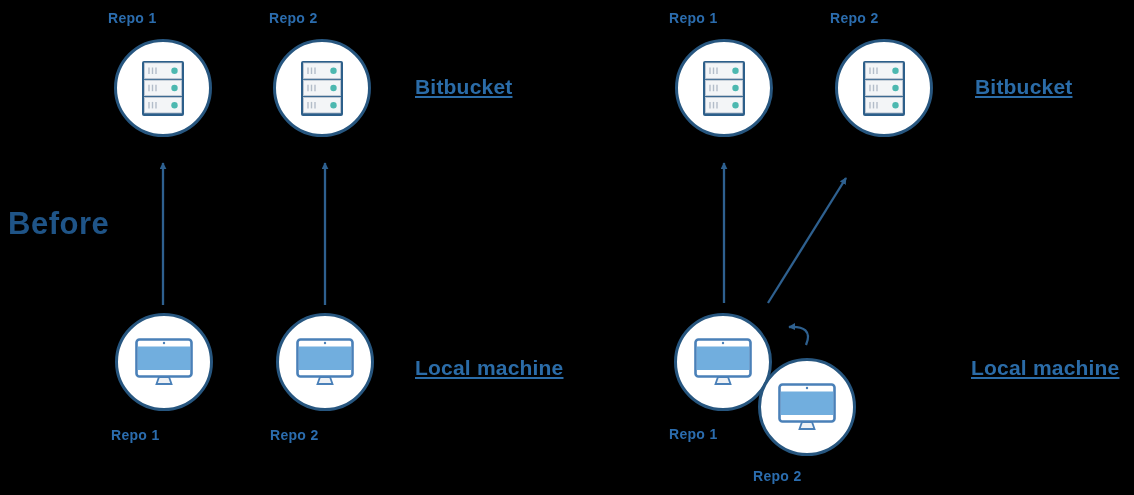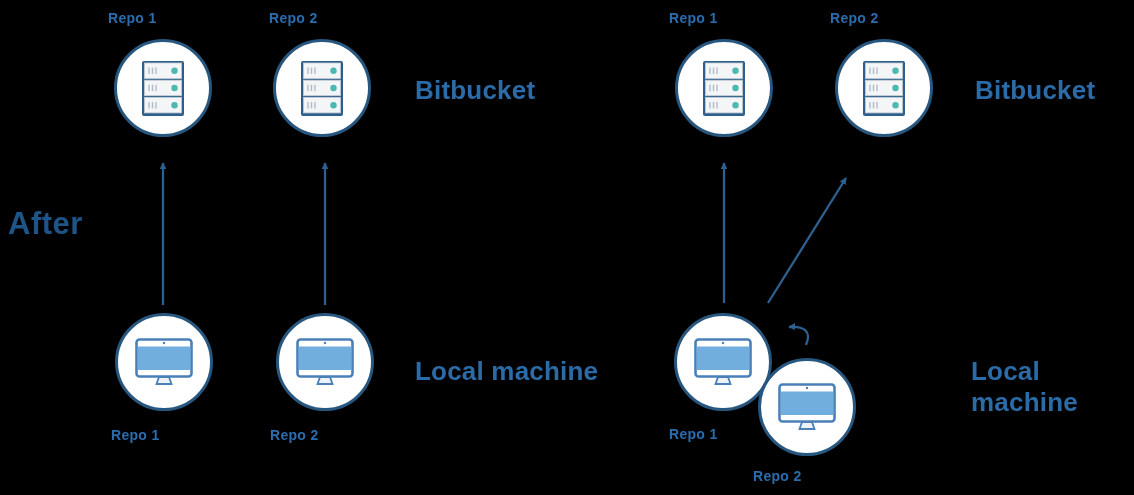--- a/index.html
+++ b/index.html
@@ -23,24 +23,25 @@
     position:absolute;
     width:110px;
     text-align:left;
     font-size:14px;
     font-weight:700;
     color:#2b6cad;
     letter-spacing:0.3px;
   }
   .side-label{
     position:absolute;
-    font-size:26px;
+    font-size:21px;
     font-weight:700;
     color:#2b6ca8;
     letter-spacing:0.2px;
+    text-decoration:underline;
   }
   .heading{
     position:absolute;
     font-size:31px;
     font-weight:700;
     color:#1f5487;
     letter-spacing:0.5px;
   }
   .arrow-layer{
     position:absolute;left:0;top:0;width:1134px;height:495px;
@@ -64,21 +65,21 @@
     <line x1="163" y1="305" x2="163" y2="163" stroke="#2e608f" stroke-width="2.3" marker-end="url(#ah)"></line>
     <line x1="325" y1="305" x2="325" y2="163" stroke="#2e608f" stroke-width="2.3" marker-end="url(#ah)"></line>
 
     <line x1="724" y1="303" x2="724" y2="163" stroke="#2e608f" stroke-width="2.3" marker-end="url(#ah)"></line>
 
     <line x1="768" y1="303" x2="846" y2="178" stroke="#2e608f" stroke-width="2.3" marker-end="url(#ah)"></line>
 
     <path d="M806 345 C 812 331, 804 326, 789 327" fill="none" stroke="#2e608f" stroke-width="2.3" marker-end="url(#ah)"></path>
   </svg>
 
-  <div class="heading" style="left:8px;top:206px;">After</div>
+  <div class="heading" style="left:8px;top:206px;">Before</div>
 
   <div class="repo-label" style="left:108px;top:10px;">Repo 1</div>
   <div class="repo-label" style="left:269px;top:10px;">Repo 2</div>
 
   <div class="node-circle" style="left:114px;top:39px;">
     <svg width="44" height="57" viewBox="0 0 44 57">
       <rect x="1" y="1" width="42" height="55" rx="2" fill="#2d5f8a"></rect>
       <g>
         <rect x="3.5" y="3" width="37" height="15.5" fill="#f3f5f7" stroke="#c6cdd6" stroke-width="0.8"></rect>
         <line x1="8" y1="7.5" x2="8" y2="14" stroke="#b3bdc9" stroke-width="1.4"></line>

